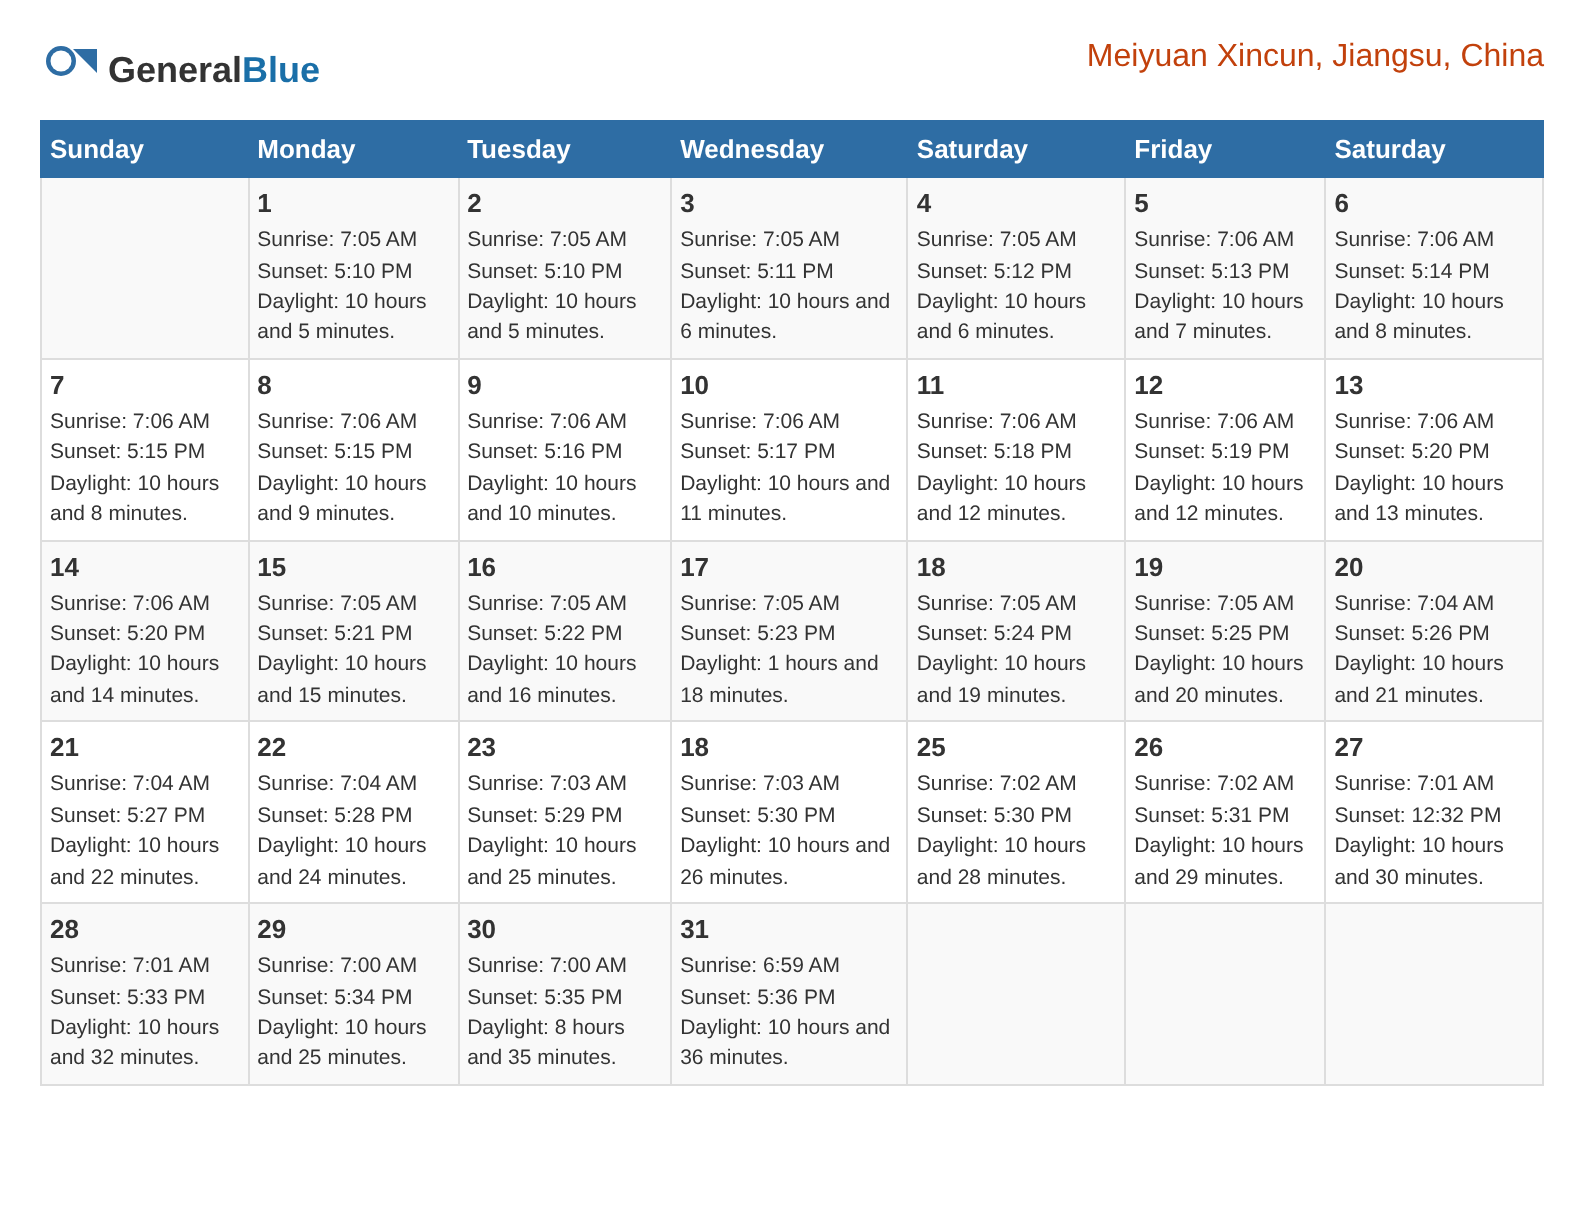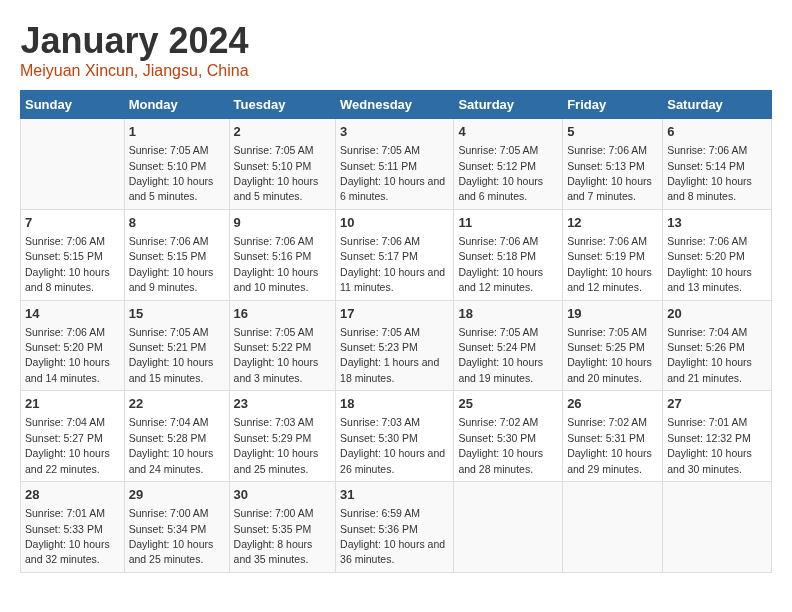--- a/index.html
+++ b/index.html
@@ -90,22 +90,31 @@
       background-color: #f9f9f9;
     }
     tbody tr:nth-child(even) {
       background-color: #ffffff;
     }
   </style>
 </head>
 <body>
 
 <div class="header">
+  <div class="logo">
+    <svg class="logo-icon" viewBox="0 0 40 40" xmlns="http://www.w3.org/2000/svg">
+      <circle cx="14" cy="14" r="10" fill="#2e6da4"></circle>
+      <circle cx="14" cy="14" r="7" fill="white"></circle>
+      <polygon points="22,6 38,6 38,22" fill="#2e6da4"></polygon>
+    </svg>
+    <div>
+      <span class="logo-text-general">General</span><span class="logo-text-blue">Blue</span>
+    </div>
+  </div>
   <div class="title-block">
-    <div class="month-title">January 2024</div>
     <div class="location-title">Meiyuan Xincun, Jiangsu, China</div>
   </div>
 </div>
 
 <table>
   <thead>
     <tr>
     <th>Sunday</th>
         <th>Monday</th>
         <th>Tuesday</th>
@@ -178,21 +187,21 @@
         <span class="day-detail">Sunrise: 7:06 AM</span><br>
         <span class="day-detail">Sunset: 5:20 PM</span><br>
         <span class="day-detail">Daylight: 10 hours and 14 minutes.</span></td>
         <td><span class="day-number">15</span>
         <span class="day-detail">Sunrise: 7:05 AM</span><br>
         <span class="day-detail">Sunset: 5:21 PM</span><br>
         <span class="day-detail">Daylight: 10 hours and 15 minutes.</span></td>
         <td><span class="day-number">16</span>
         <span class="day-detail">Sunrise: 7:05 AM</span><br>
         <span class="day-detail">Sunset: 5:22 PM</span><br>
-        <span class="day-detail">Daylight: 10 hours and 3 minutes.</span></td>
+        <span class="day-detail">Daylight: 10 hours and 16 minutes.</span></td>
         <td><span class="day-number">17</span>
         <span class="day-detail">Sunrise: 7:05 AM</span><br>
         <span class="day-detail">Sunset: 5:23 PM</span><br>
         <span class="day-detail">Daylight: 1 hours and 18 minutes.</span></td>
         <td><span class="day-number">18</span>
         <span class="day-detail">Sunrise: 7:05 AM</span><br>
         <span class="day-detail">Sunset: 5:24 PM</span><br>
         <span class="day-detail">Daylight: 10 hours and 19 minutes.</span></td>
         <td><span class="day-number">19</span>
         <span class="day-detail">Sunrise: 7:05 AM</span><br>

